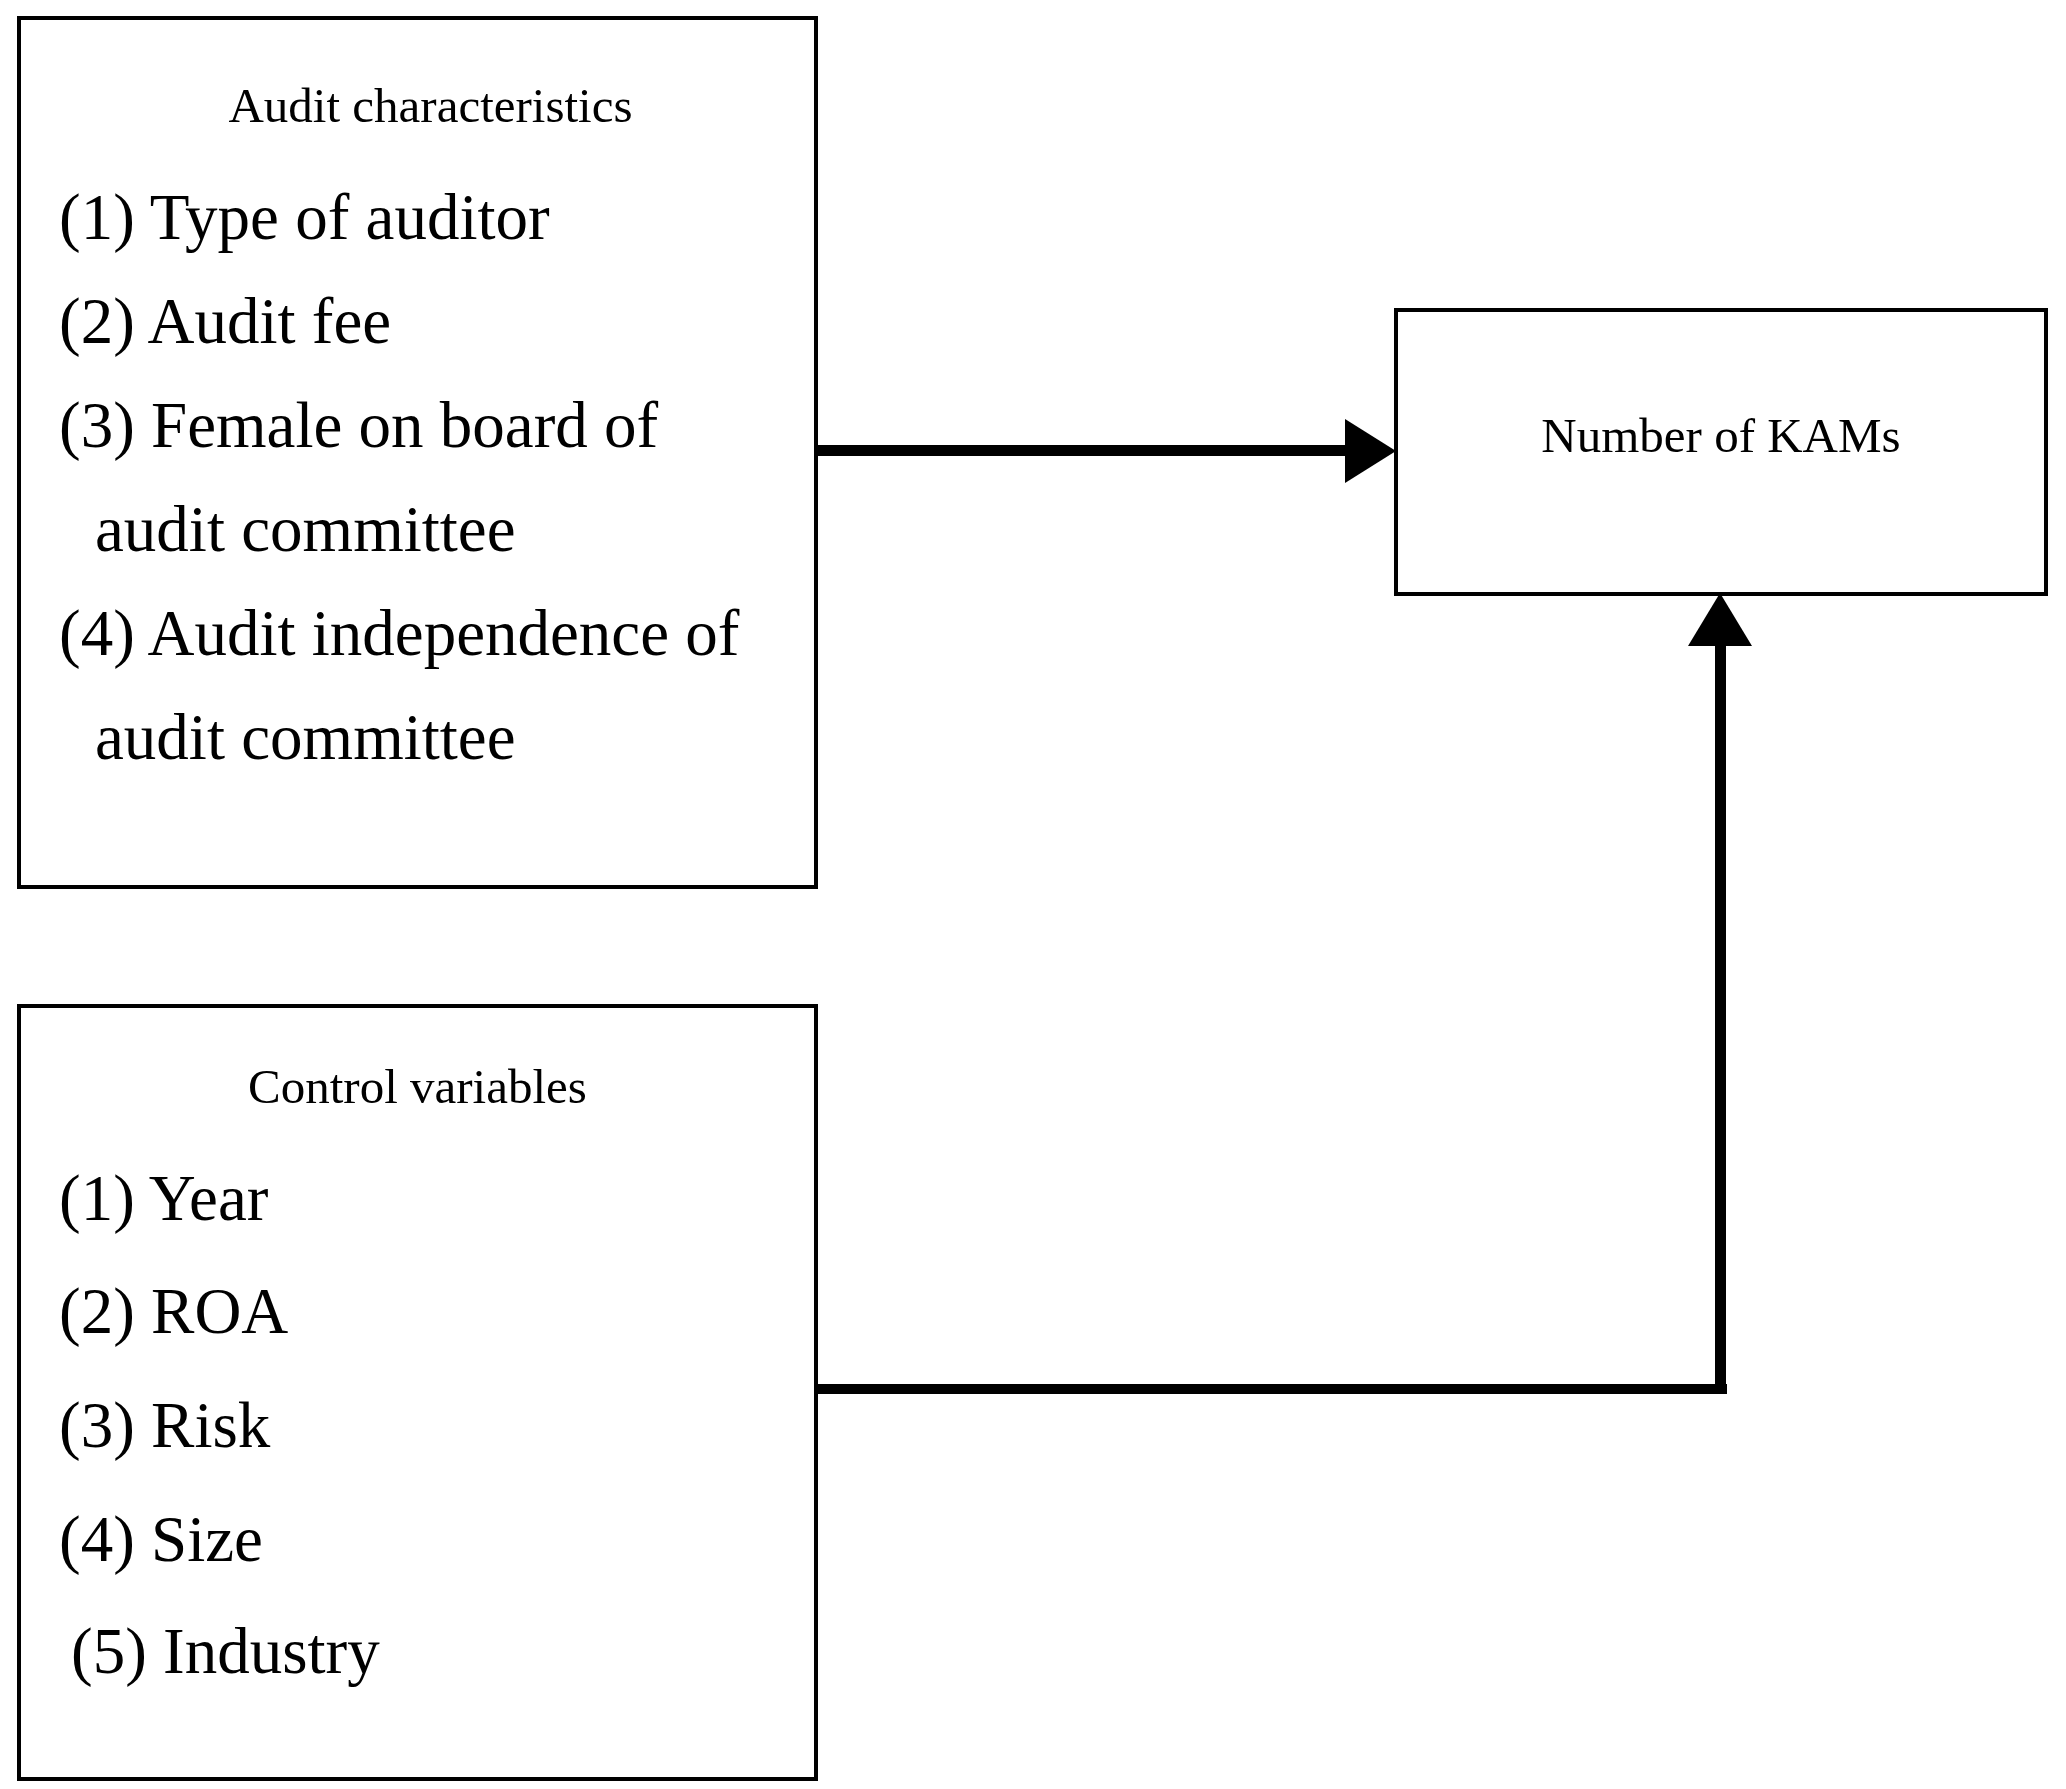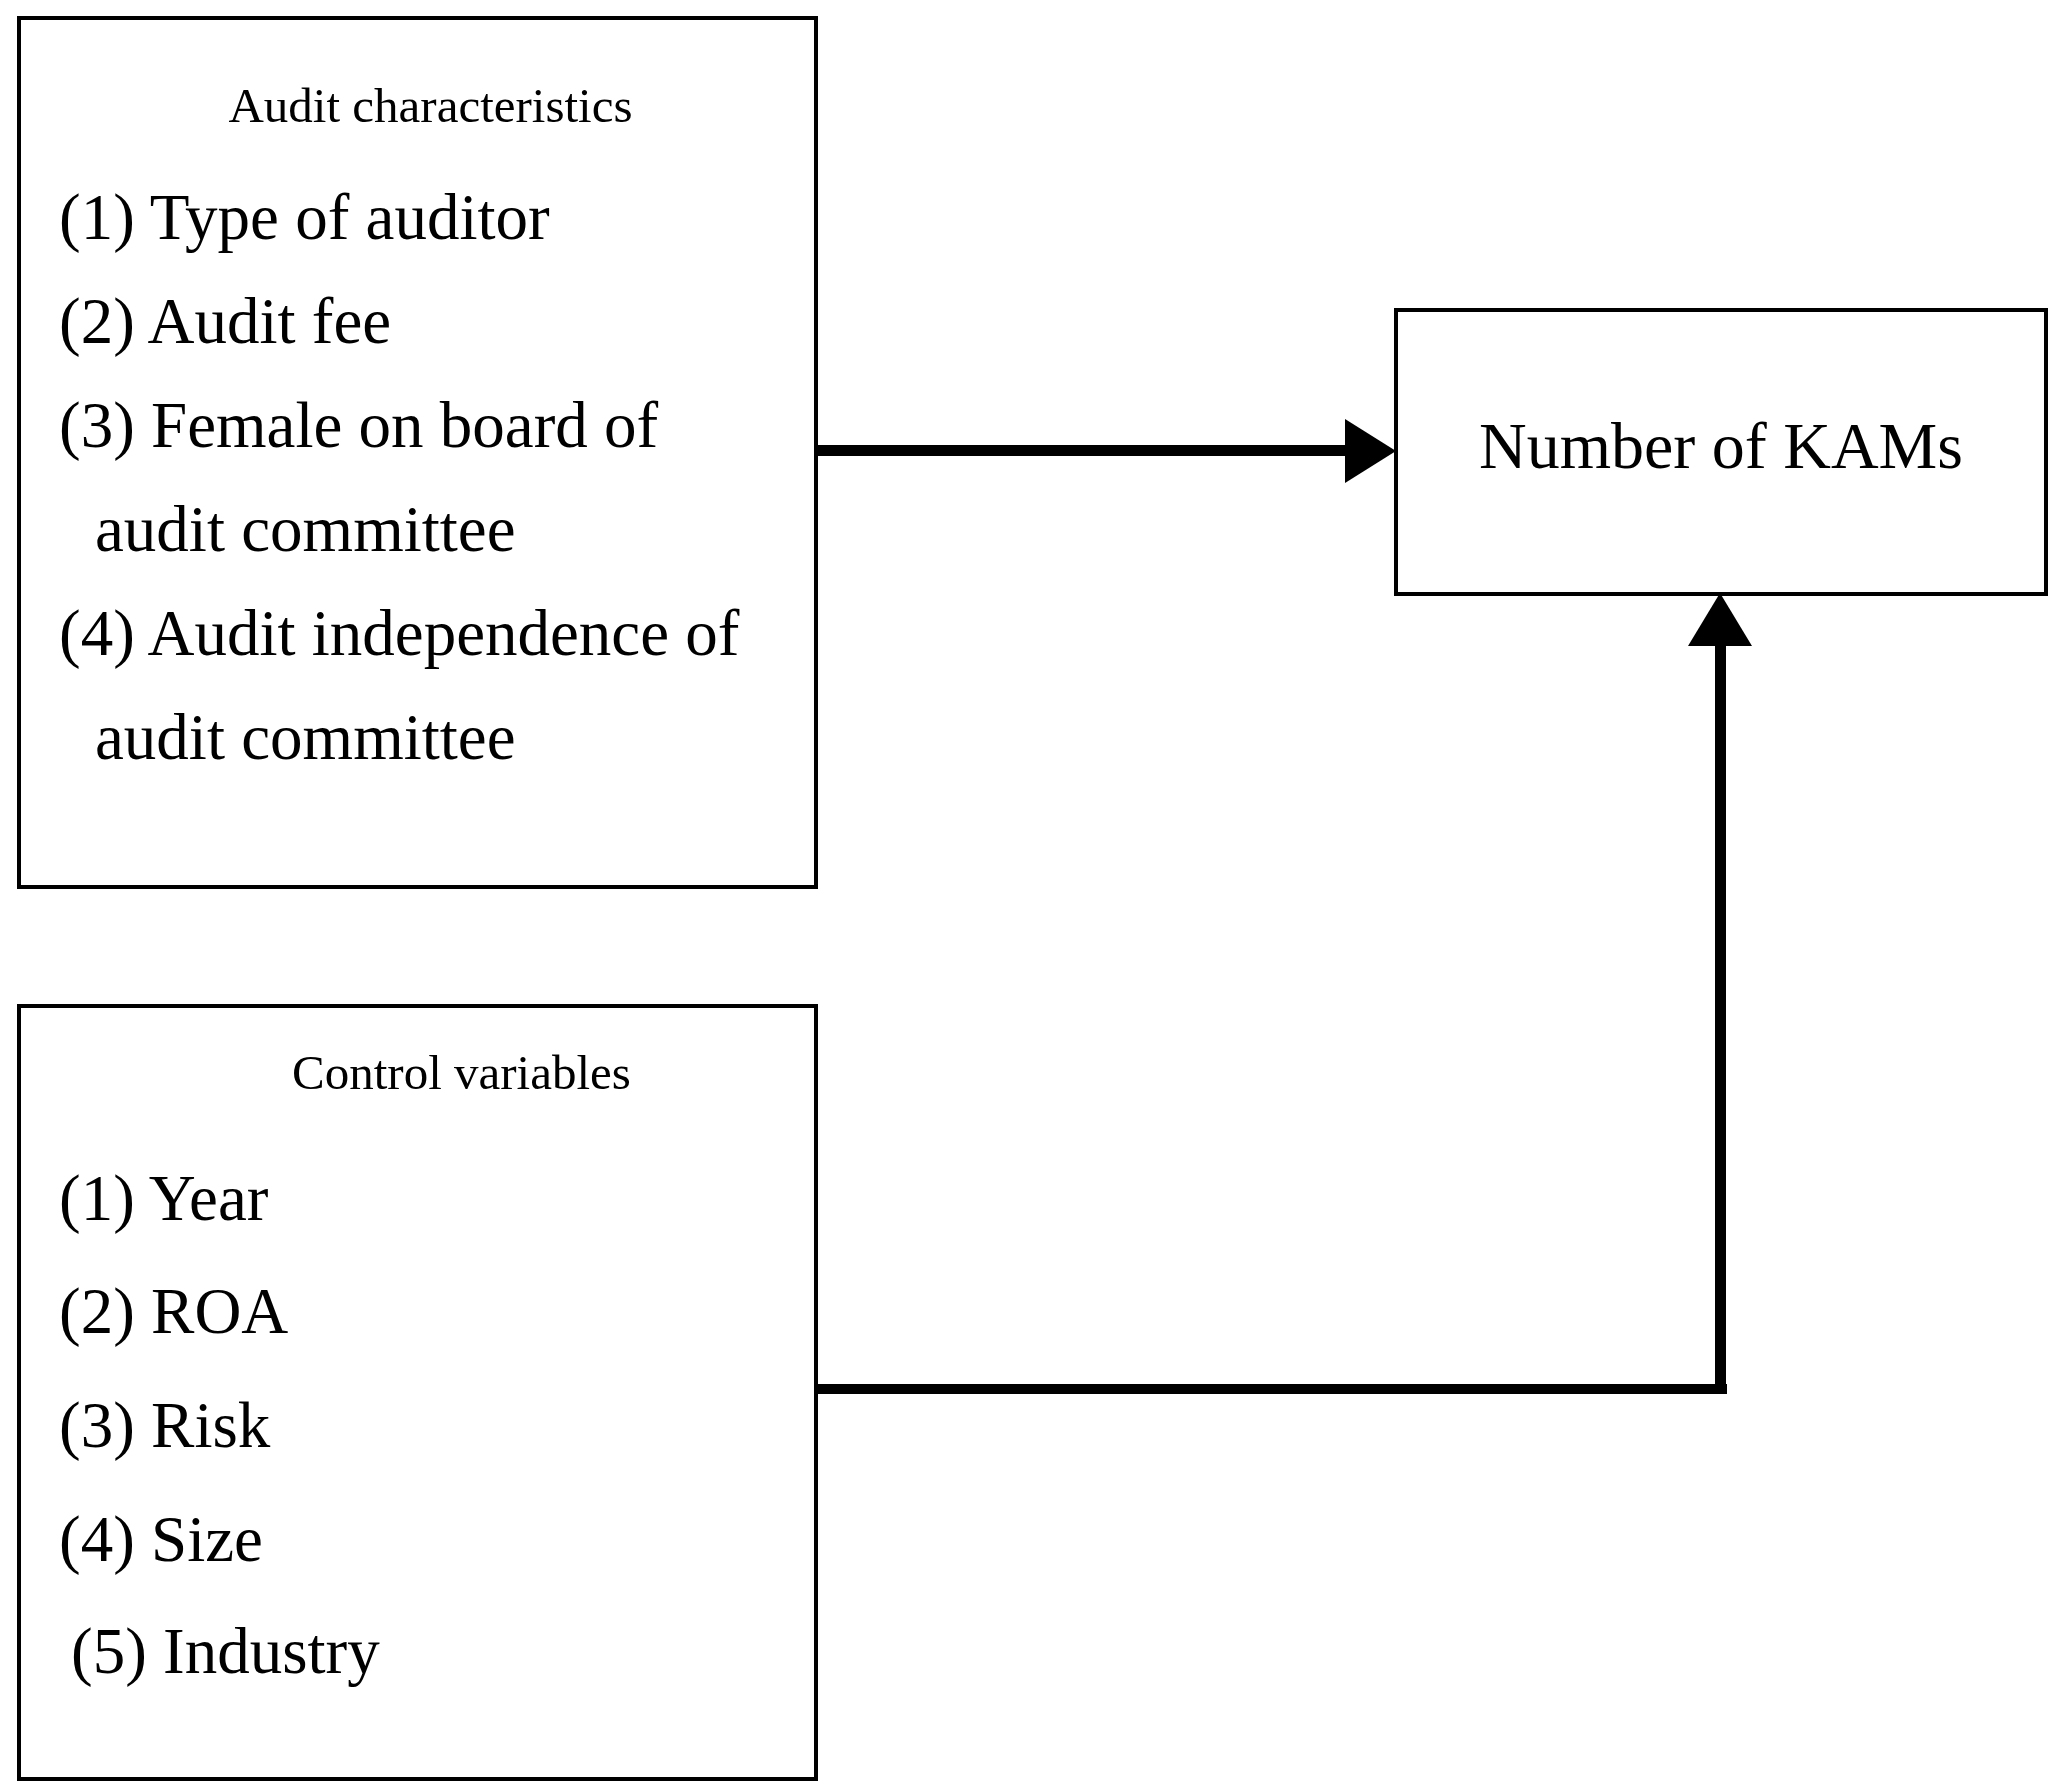--- a/index.html
+++ b/index.html
@@ -66,28 +66,28 @@
     left: 38px;
     font-size: 65px;
     line-height: 1;
     white-space: nowrap;
   }
   .list-item.cont {
     left: 74px;
   }
 
   #box-audit .box-title { top: 61px; padding-left: 13px; }
-  #box-control .box-title { top: 40px; padding-left: 44px; }
+  #box-control .box-title { top: 54px; }
 
   .kams-text {
     position: absolute;
     left: 0;
     width: 100%;
     text-align: center;
-    font-size: 66px;
+    font-size: 49px;
     line-height: 1.16;
     top: 96px;
   }
   .kams-text span { display: block; }
 
   
   .conn-line {
     position: absolute;
     background: #000000;
   }

